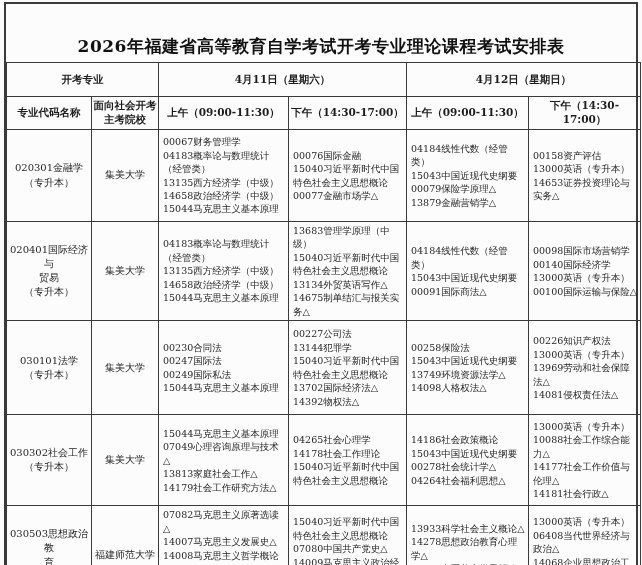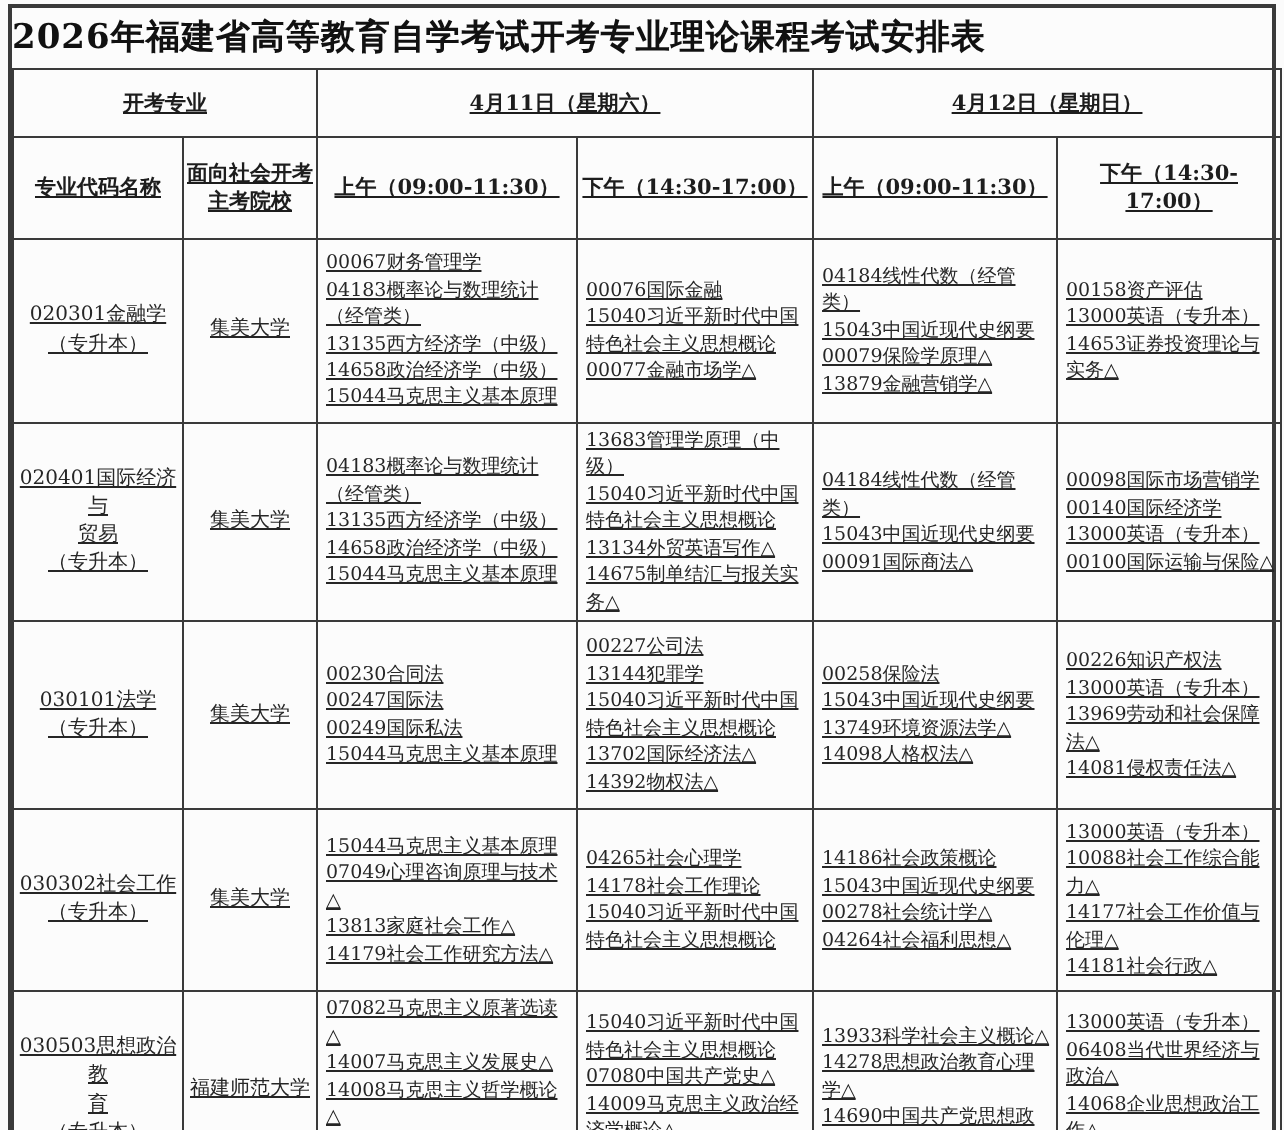--- a/index.html
+++ b/index.html
@@ -9,57 +9,57 @@
     font-family: "DejaVu Serif", "Liberation Serif", serif;
     color: #262626;
   }
   .sheet {
     width: 634px;
     margin: 2px 4px 0 4px;
     border: 2px solid #3a3a3a;
     background: #fcfcfc;
   }
   .title {
-    text-align: left;
+    text-align: center;
     font-size: 17px;
     font-weight: bold;
     color: #111;
     padding: 3px 0 4px 0;
     letter-spacing: 0.5px;
+    margin-top: 28px;
   }
   table {
     width: 100%;
     border-collapse: collapse;
     table-layout: fixed;
   }
   th, td {
     border: 1px solid #3a3a3a;
     vertical-align: middle;
     overflow: hidden;
-    text-decoration: underline;
   }
   th {
     font-size: 10.5px;
     font-weight: bold;
     color: #1d1d1d;
     text-align: center;
   }
   td { font-size: 9.5px; line-height: 1.42; }
   .pre { white-space: pre-line; }
   .c-major, .c-school {
     text-align: center;
     font-size: 10px;
     padding: 2px 2px;
   }
   .c-courses {
     text-align: left;
     padding: 2px 3px 2px 4px;
   }
   tr.h1 { height: 34px; }
-  tr.h2 { height: 51px; }
+  tr.h2 { height: 33px; }
   tr.r0 { height: 92px; }
   tr.r1 { height: 94px; }
   tr.r2 { height: 94px; }
   tr.r3 { height: 91px; }
   tr.r4 { height: 89px; }
 </style>
 </head>
 <body>
 
 <div class="sheet">

